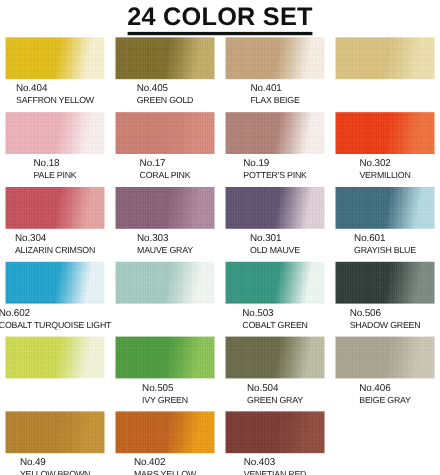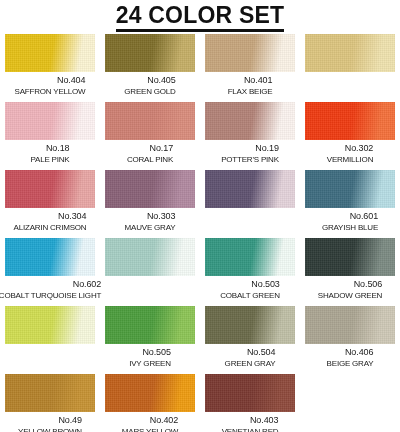--- a/index.html
+++ b/index.html
@@ -68,21 +68,21 @@
     position: absolute;
     inset: 0;
     background-image:
       repeating-linear-gradient(0deg, rgba(255,255,255,0.045) 0px, rgba(255,255,255,0.045) 1px, rgba(0,0,0,0.035) 1px, rgba(0,0,0,0.035) 2px),
       repeating-linear-gradient(90deg, rgba(255,255,255,0.05) 0px, rgba(255,255,255,0.05) 1px, rgba(0,0,0,0.03) 1px, rgba(0,0,0,0.03) 2px);
     opacity: 0.85;
     pointer-events: none;
   }
 
   .swatch-caption {
-    text-align: right;
+    text-align: left;
     line-height: 11px;
     margin-top: 3px;
   }
   .swatch-code {
     display: block;
     font-size: 9px;
     color: #1a1a1a;
     letter-spacing: -0.1px;
   }
   .swatch-name {
@@ -164,20 +164,24 @@
       </div>
       <div class="swatch-cell">
         <div class="swatch-chip" style="background: linear-gradient(100deg, rgb(137, 97, 119) 0%, rgb(137, 97, 119) 52%, rgb(177, 137, 160) 82%, rgb(177, 137, 160) 100%);"></div>
         <div class="swatch-caption">
           <span class="swatch-code">No.303</span>
           <span class="swatch-name">MAUVE GRAY</span>
         </div>
       </div>
       <div class="swatch-cell">
         <div class="swatch-chip" style="background: linear-gradient(100deg, rgb(95, 82, 112) 0%, rgb(95, 82, 112) 52%, rgb(227, 210, 218) 82%, rgb(227, 210, 218) 100%);"></div>
+        <div class="swatch-caption">
+          <span class="swatch-code">No.301</span>
+          <span class="swatch-name">OLD MAUVE</span>
+        </div>
       </div>
       <div class="swatch-cell">
         <div class="swatch-chip" style="background: linear-gradient(100deg, rgb(62, 108, 127) 0%, rgb(62, 108, 127) 52%, rgb(182, 221, 228) 82%, rgb(182, 221, 228) 100%);"></div>
         <div class="swatch-caption">
           <span class="swatch-code">No.601</span>
           <span class="swatch-name">GRAYISH BLUE</span>
         </div>
       </div>
       <div class="swatch-cell">
         <div class="swatch-chip" style="background: linear-gradient(100deg, rgb(31, 165, 208) 0%, rgb(31, 165, 208) 52%, rgb(234, 247, 251) 82%, rgb(234, 247, 251) 100%);"></div>

